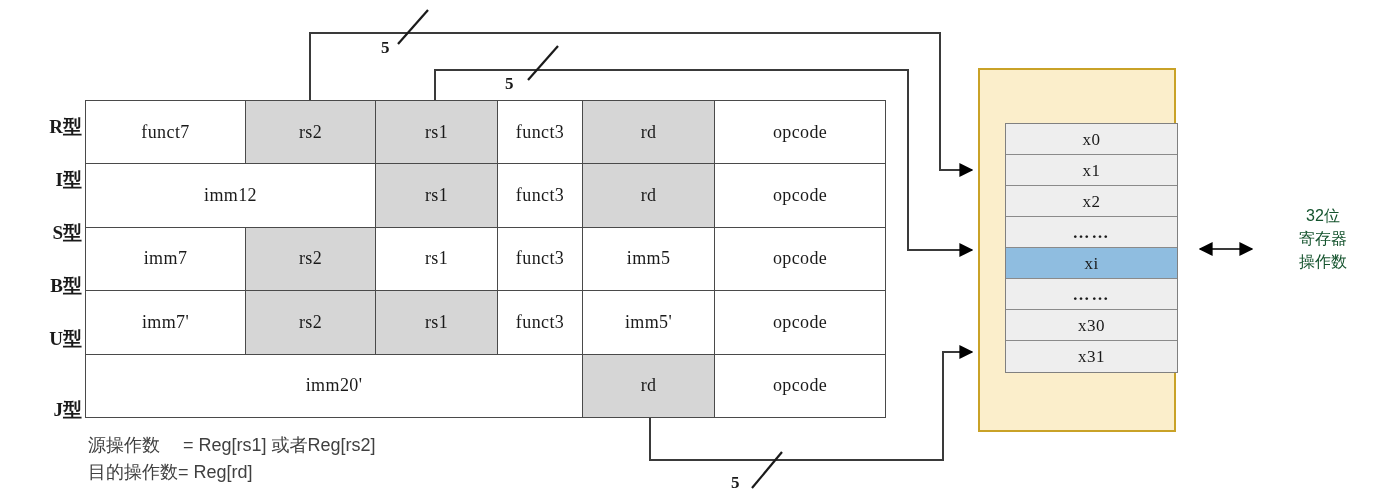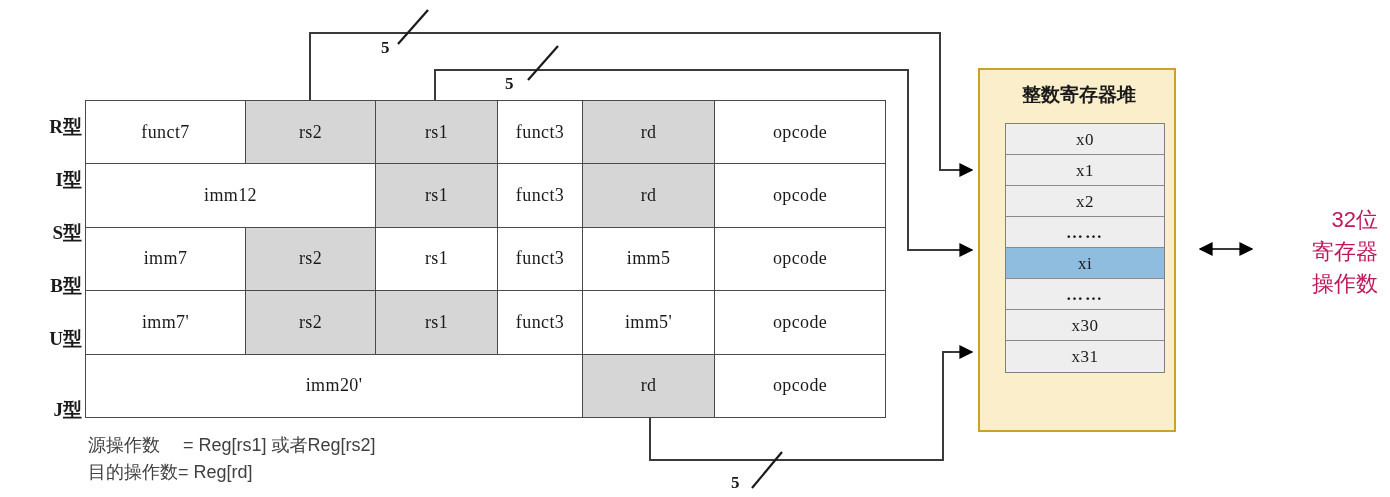--- a/index.html
+++ b/index.html
@@ -89,21 +89,21 @@
     width: 198px;
     text-align: center;
     font-size: 19px;
     font-family: "Liberation Sans", sans-serif;
     font-weight: bold;
     color: #1a1a1a;
   }
   #reg-list {
     position: absolute;
     left: 25px; top: 53px;
-    width: 160px;
+    width: 173px;
     border: 1.5px solid #808080;
     box-sizing: border-box;
   }
   .reg-cell {
     height: 31px;
     line-height: 31px;
     text-align: center;
     font-size: 17px;
     background: #eeeeee;
     border-bottom: 1.2px solid #8a8a8a;
@@ -112,25 +112,25 @@
   }
   .reg-cell:last-child { border-bottom: none; }
   .reg-cell.dots { letter-spacing: 2px; font-weight: bold; }
   .reg-cell.hl { background: #8fbde0; }
 
   
   #operand-label {
     position: absolute;
     left: 1268px; top: 204px;
     width: 110px;
-    text-align: right;
-    font-size: 22px;
+    text-align: center;
+    font-size: 16px;
     font-family: "Liberation Sans", sans-serif;
     line-height: 1.45;
-    color: #be185d;
+    color: #14532d;
   }
 
   
   #caption {
     position: absolute;
     left: 88px; top: 432px;
     font-size: 18px;
     font-family: "Liberation Sans", sans-serif;
     line-height: 1.5;
     color: #404040;
@@ -223,21 +223,20 @@
           <td colspan="3">opcode</td>
         </tr>
       </tbody>
   </table>
 
   <div class="bus-num" style="left:381px; top:38px">5</div>
   <div class="bus-num" style="left:505px; top:74px">5</div>
   <div class="bus-num" style="left:731px; top:473px">5</div>
 
   <div id="regfile">
-    <div id="regfile-title">整数寄存器堆</div>
     <div id="reg-list">
         <div class="reg-cell">x0</div>
         <div class="reg-cell">x1</div>
         <div class="reg-cell">x2</div>
         <div class="reg-cell dots">……</div>
         <div class="reg-cell hl">xi</div>
         <div class="reg-cell dots">……</div>
         <div class="reg-cell">x30</div>
         <div class="reg-cell">x31</div>
       </div>

